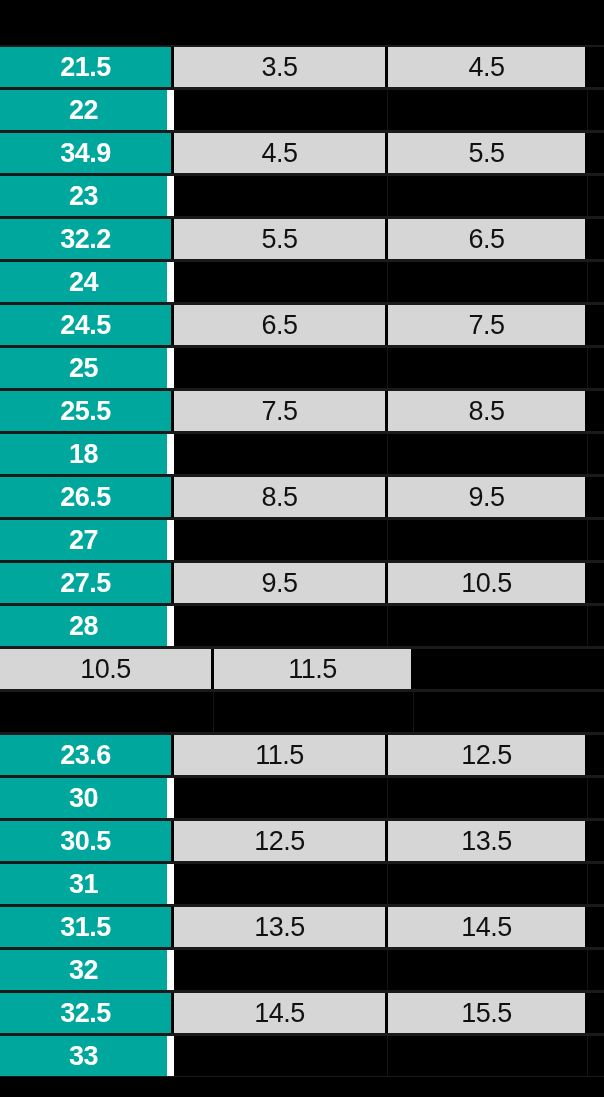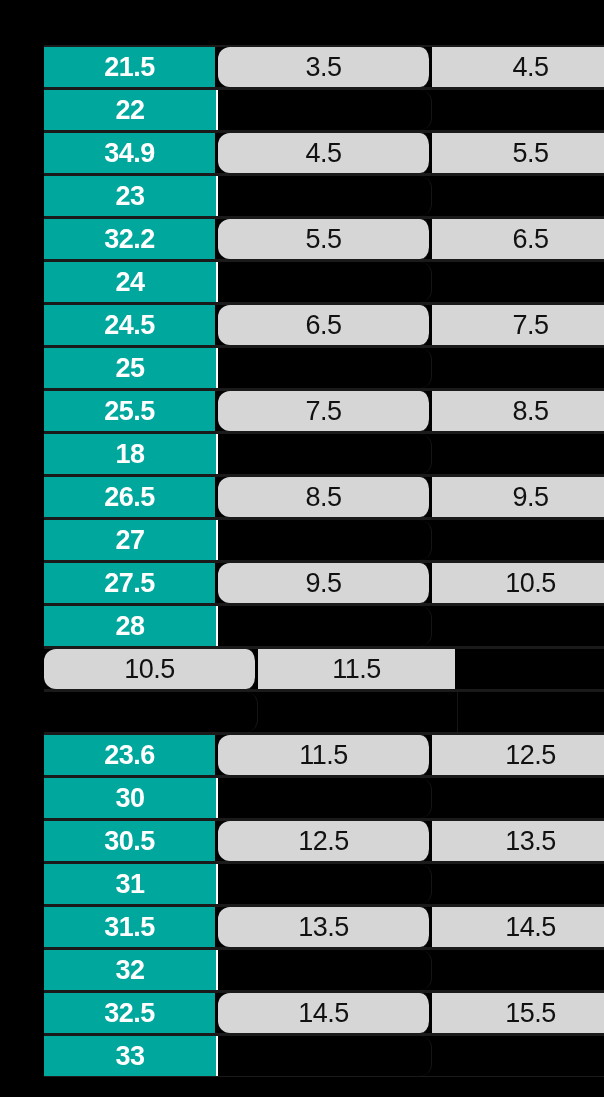--- a/index.html
+++ b/index.html
@@ -32,21 +32,20 @@
   .chart-body {
     background: #000000;
   }
 
   .size-row {
     display: flex;
     height: 43px;
     box-sizing: border-box;
     border-top: 2px solid #1a1a1a;
     border-bottom: 1px solid #1a1a1a;
-    margin-left: 44px;
   }
 
   
   .cell-size {
     width: 174px;
     flex: 0 0 174px;
     box-sizing: border-box;
     background: #00a79d;
     color: #ffffff;
     font-weight: bold;
@@ -67,35 +66,34 @@
     font-weight: normal;
     font-size: 27px;
     line-height: 41px;
     text-align: center;
     letter-spacing: -0.5px;
     overflow: hidden;
   }
   .cell-measure.col-2 {
     flex: 0 0 214px;
     border-right: 3px solid #000000;
-    border-radius: 12px;
   }
   .cell-measure.col-3 {
     flex: 0 0 200px;
     border-right: 3px solid #000000;
   }
 
   
   .size-row.empty-row .cell-measure {
     background: #000000;
     color: #000000;
     border-right: 1px solid #151515;
   }
   .size-row.empty-row .cell-size {
-    border-right: 2px solid #ffffff;
+    border-right: 7px solid #ffffff;
   }
 
   .trailing-gap {
     flex: 1 1 auto;
     background: #000000;
   }
 </style>
 </head>
 <body>
 

